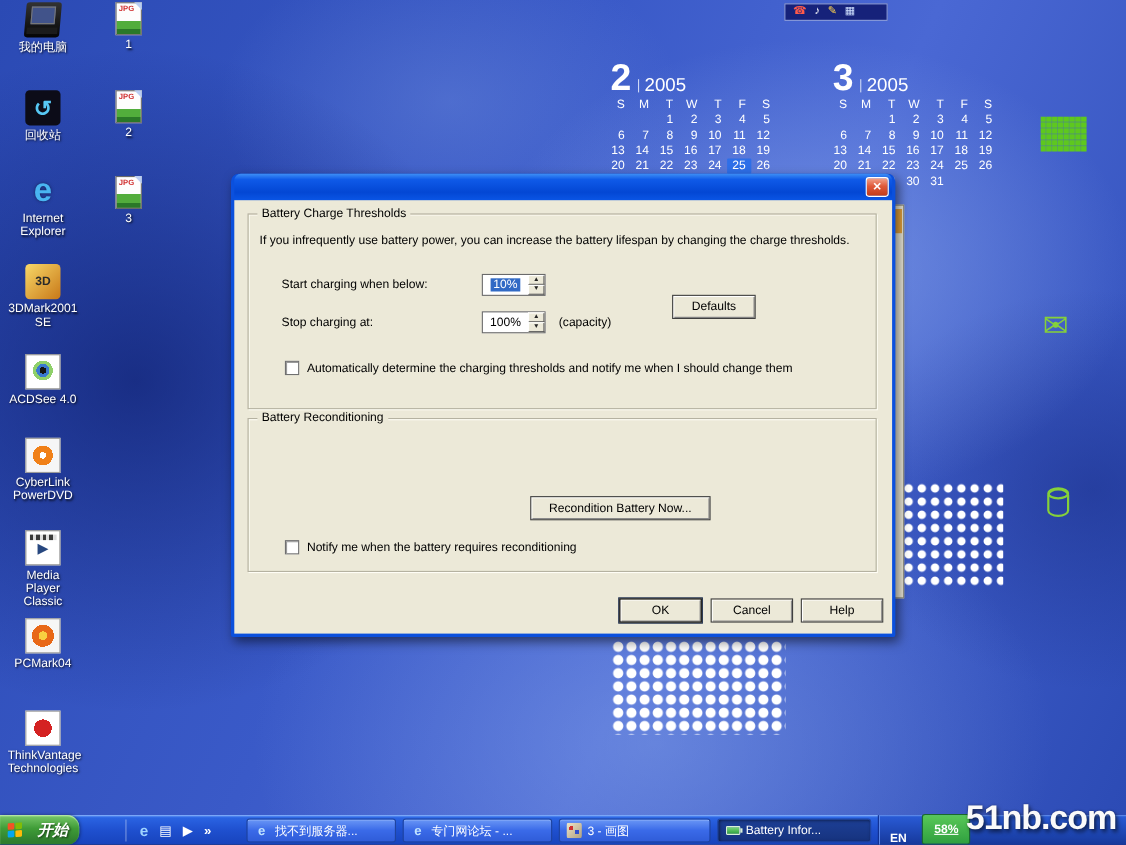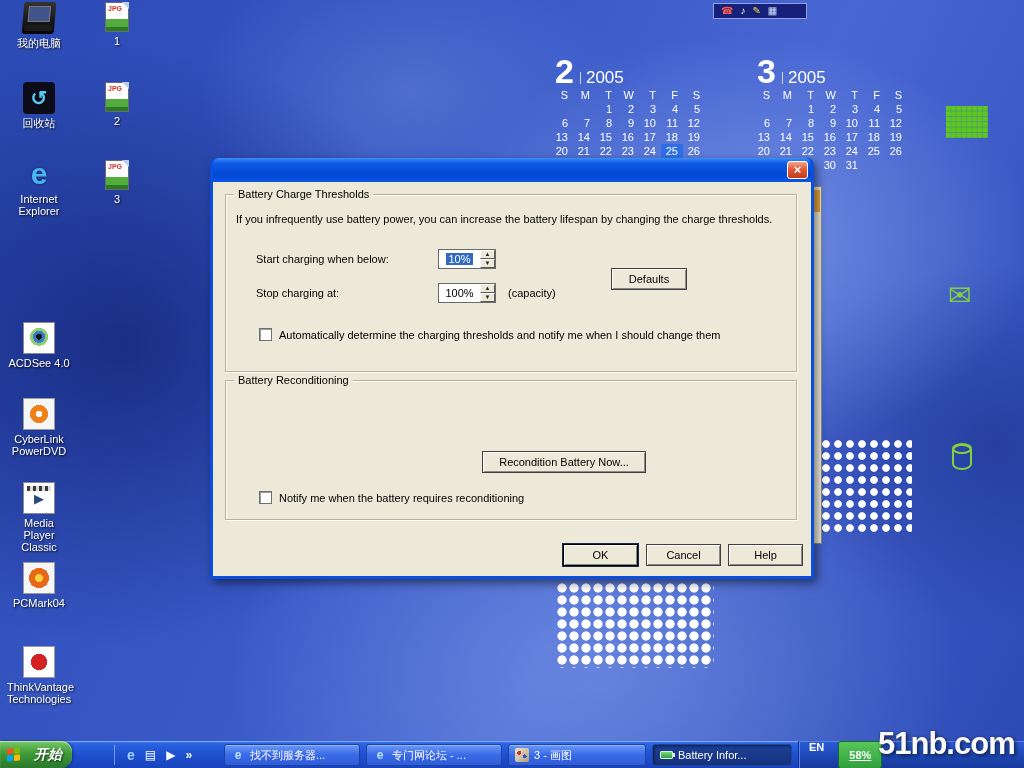--- a/index.html
+++ b/index.html
@@ -119,21 +119,21 @@
     display:flex;align-items:center;gap:5px;padding:0 6px;color:#fff;font-size:11px;white-space:nowrap;overflow:hidden;}
   .task.active{background:linear-gradient(180deg,#1d3f96,#16337e);box-shadow:inset 1px 1px 3px rgba(0,0,0,.55);}
   .ticon{flex:0 0 auto;width:14px;height:14px;display:flex;align-items:center;justify-content:center;font-size:12px;}
   .tie{color:#bfe2ff;font-weight:bold;}
   .tpaint{background:linear-gradient(135deg,#efe6c8,#b0a080);border-radius:2px;background-image:radial-gradient(circle at 30% 35%,#d03030 2px,transparent 2px),radial-gradient(circle at 68% 60%,#3050d0 2px,transparent 2px),linear-gradient(135deg,#efe6c8,#b0a080);}
   .tbatt{width:13px;height:8px;background:linear-gradient(#7ad87a,#2f9f3f);border:1px solid #d8f0d8;border-radius:1px;position:relative;}
   .tbatt::after{content:"";position:absolute;right:-3px;top:1px;width:2px;height:4px;background:#d8f0d8;}
   .ttext{overflow:hidden;text-overflow:ellipsis;}
   .tray{position:absolute;right:0;top:0;width:226px;height:27px;
     background:linear-gradient(180deg,#2a5cd8,#16389a);border-left:1px solid #102f8f;box-shadow:inset 1px 1px 0 #5a86e8;
-    display:flex;align-items:flex-start;}
+    display:flex;align-items:flex-end;}
   .tray-lang{margin-left:10px;color:#fff;font-size:11px;font-weight:bold;cursor:pointer;}
   .tray-batt{margin-left:14px;width:44px;height:28px;border-radius:3px;border:1px solid #1a6a2a;cursor:pointer;
     background:linear-gradient(#58c858,#2f9f3f);color:#fff;font-size:11px;font-weight:bold;
     display:flex;align-items:center;justify-content:center;text-decoration:underline;}
   .watermark{position:absolute;left:878px;top:726px;z-index:12;font-size:31px;font-weight:bold;color:#fafafa;
     letter-spacing:-1px;text-shadow:2px 2px 4px rgba(0,0,0,.6), 0 0 2px rgba(0,0,0,.4);}
 </style>
 </head>
 <body>
 
@@ -144,20 +144,24 @@
     <div class="ico ic-mycomputer"></div>
     <div class="dlabel">我的电脑</div>
   </div>
   <div class="dicon" style="left:7px;top:82px">
     <div class="ico ic-recycle">↺</div>
     <div class="dlabel">回收站</div>
   </div>
   <div class="dicon" style="left:7px;top:158px">
     <div class="ico ic-ie">e</div>
     <div class="dlabel">Internet Explorer</div>
+  </div>
+  <div class="dicon" style="left:7px;top:240px">
+    <div class="ico ic-3dmark">3D</div>
+    <div class="dlabel">3DMark2001 SE</div>
   </div>
   <div class="dicon" style="left:7px;top:322px">
     <div class="ico ic-acdsee"></div>
     <div class="dlabel">ACDSee 4.0</div>
   </div>
   <div class="dicon" style="left:7px;top:398px">
     <div class="ico ic-powerdvd"></div>
     <div class="dlabel">CyberLink PowerDVD</div>
   </div>
   <div class="dicon" style="left:7px;top:482px">

